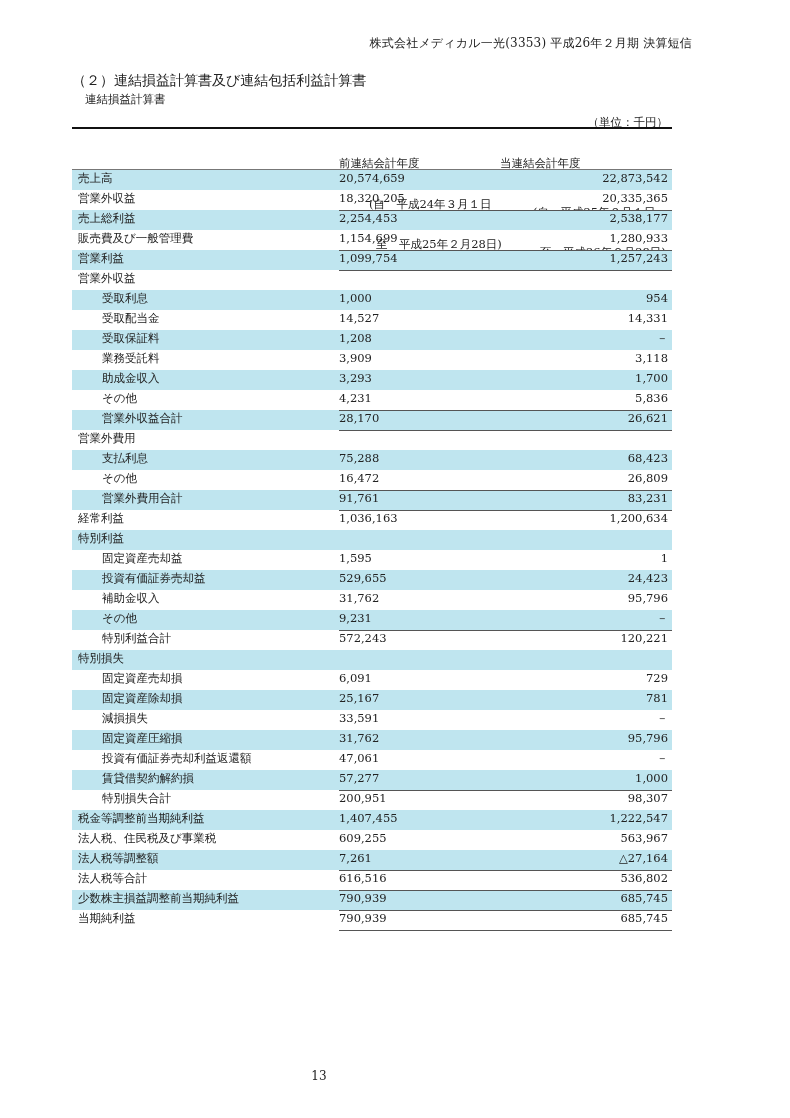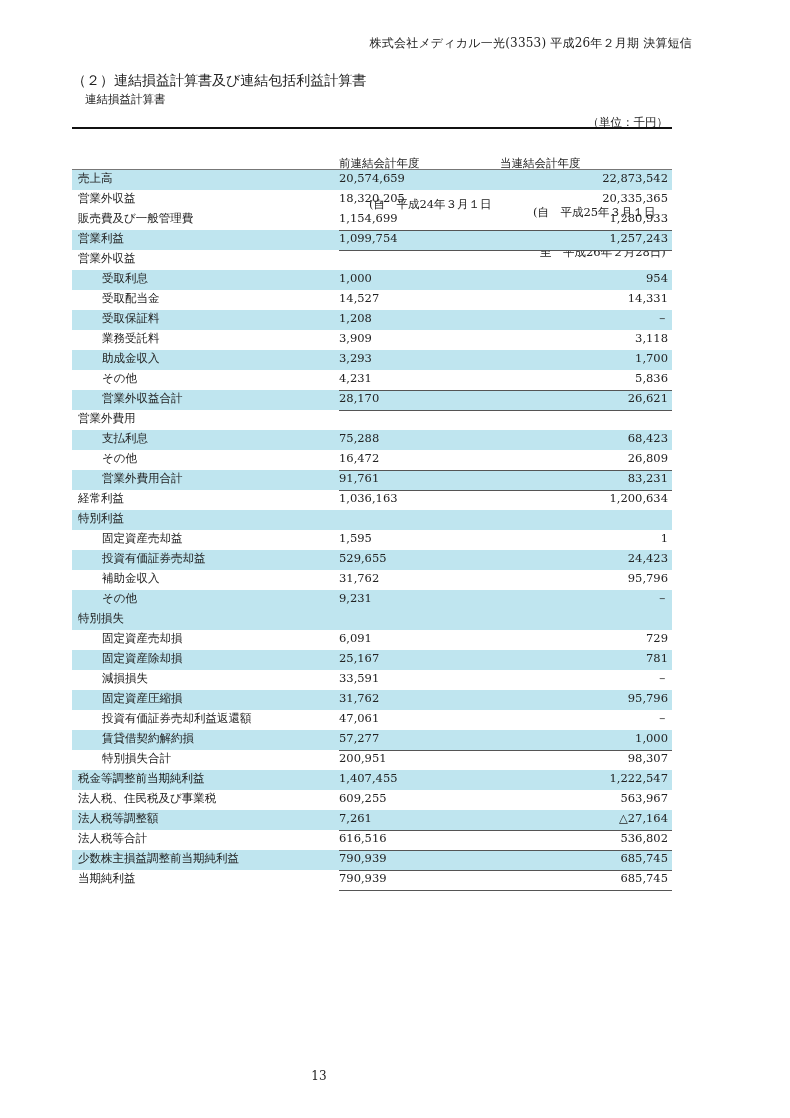--- a/index.html
+++ b/index.html
@@ -86,20 +86,25 @@
   <div class="row shade">
       <span class="label">売上高</span>
       <span class="v1">20,574,659</span>
       <span class="v2">22,873,542</span>
     </div>
   <div class="row">
       <span class="label">営業外収益</span>
       <span class="v1">18,320,205</span>
       <span class="v2">20,335,365</span>
     </div>
+  <div class="row shade total">
+      <span class="label">売上総利益</span>
+      <span class="v1">2,254,453</span>
+      <span class="v2">2,538,177</span>
+    </div>
   <div class="row">
       <span class="label">販売費及び一般管理費</span>
       <span class="v1">1,154,699</span>
       <span class="v2">1,280,933</span>
     </div>
   <div class="row shade total bottom-rule">
       <span class="label">営業利益</span>
       <span class="v1">1,099,754</span>
       <span class="v2">1,257,243</span>
     </div>
@@ -180,20 +185,25 @@
   <div class="row indent">
       <span class="label">補助金収入</span>
       <span class="v1">31,762</span>
       <span class="v2">95,796</span>
     </div>
   <div class="row shade indent">
       <span class="label">その他</span>
       <span class="v1">9,231</span>
       <span class="v2">－</span>
     </div>
+  <div class="row indent total">
+      <span class="label">特別利益合計</span>
+      <span class="v1">572,243</span>
+      <span class="v2">120,221</span>
+    </div>
   <div class="row shade">
       <span class="label">特別損失</span>
     </div>
   <div class="row indent">
       <span class="label">固定資産売却損</span>
       <span class="v1">6,091</span>
       <span class="v2">729</span>
     </div>
   <div class="row shade indent">
       <span class="label">固定資産除却損</span>

